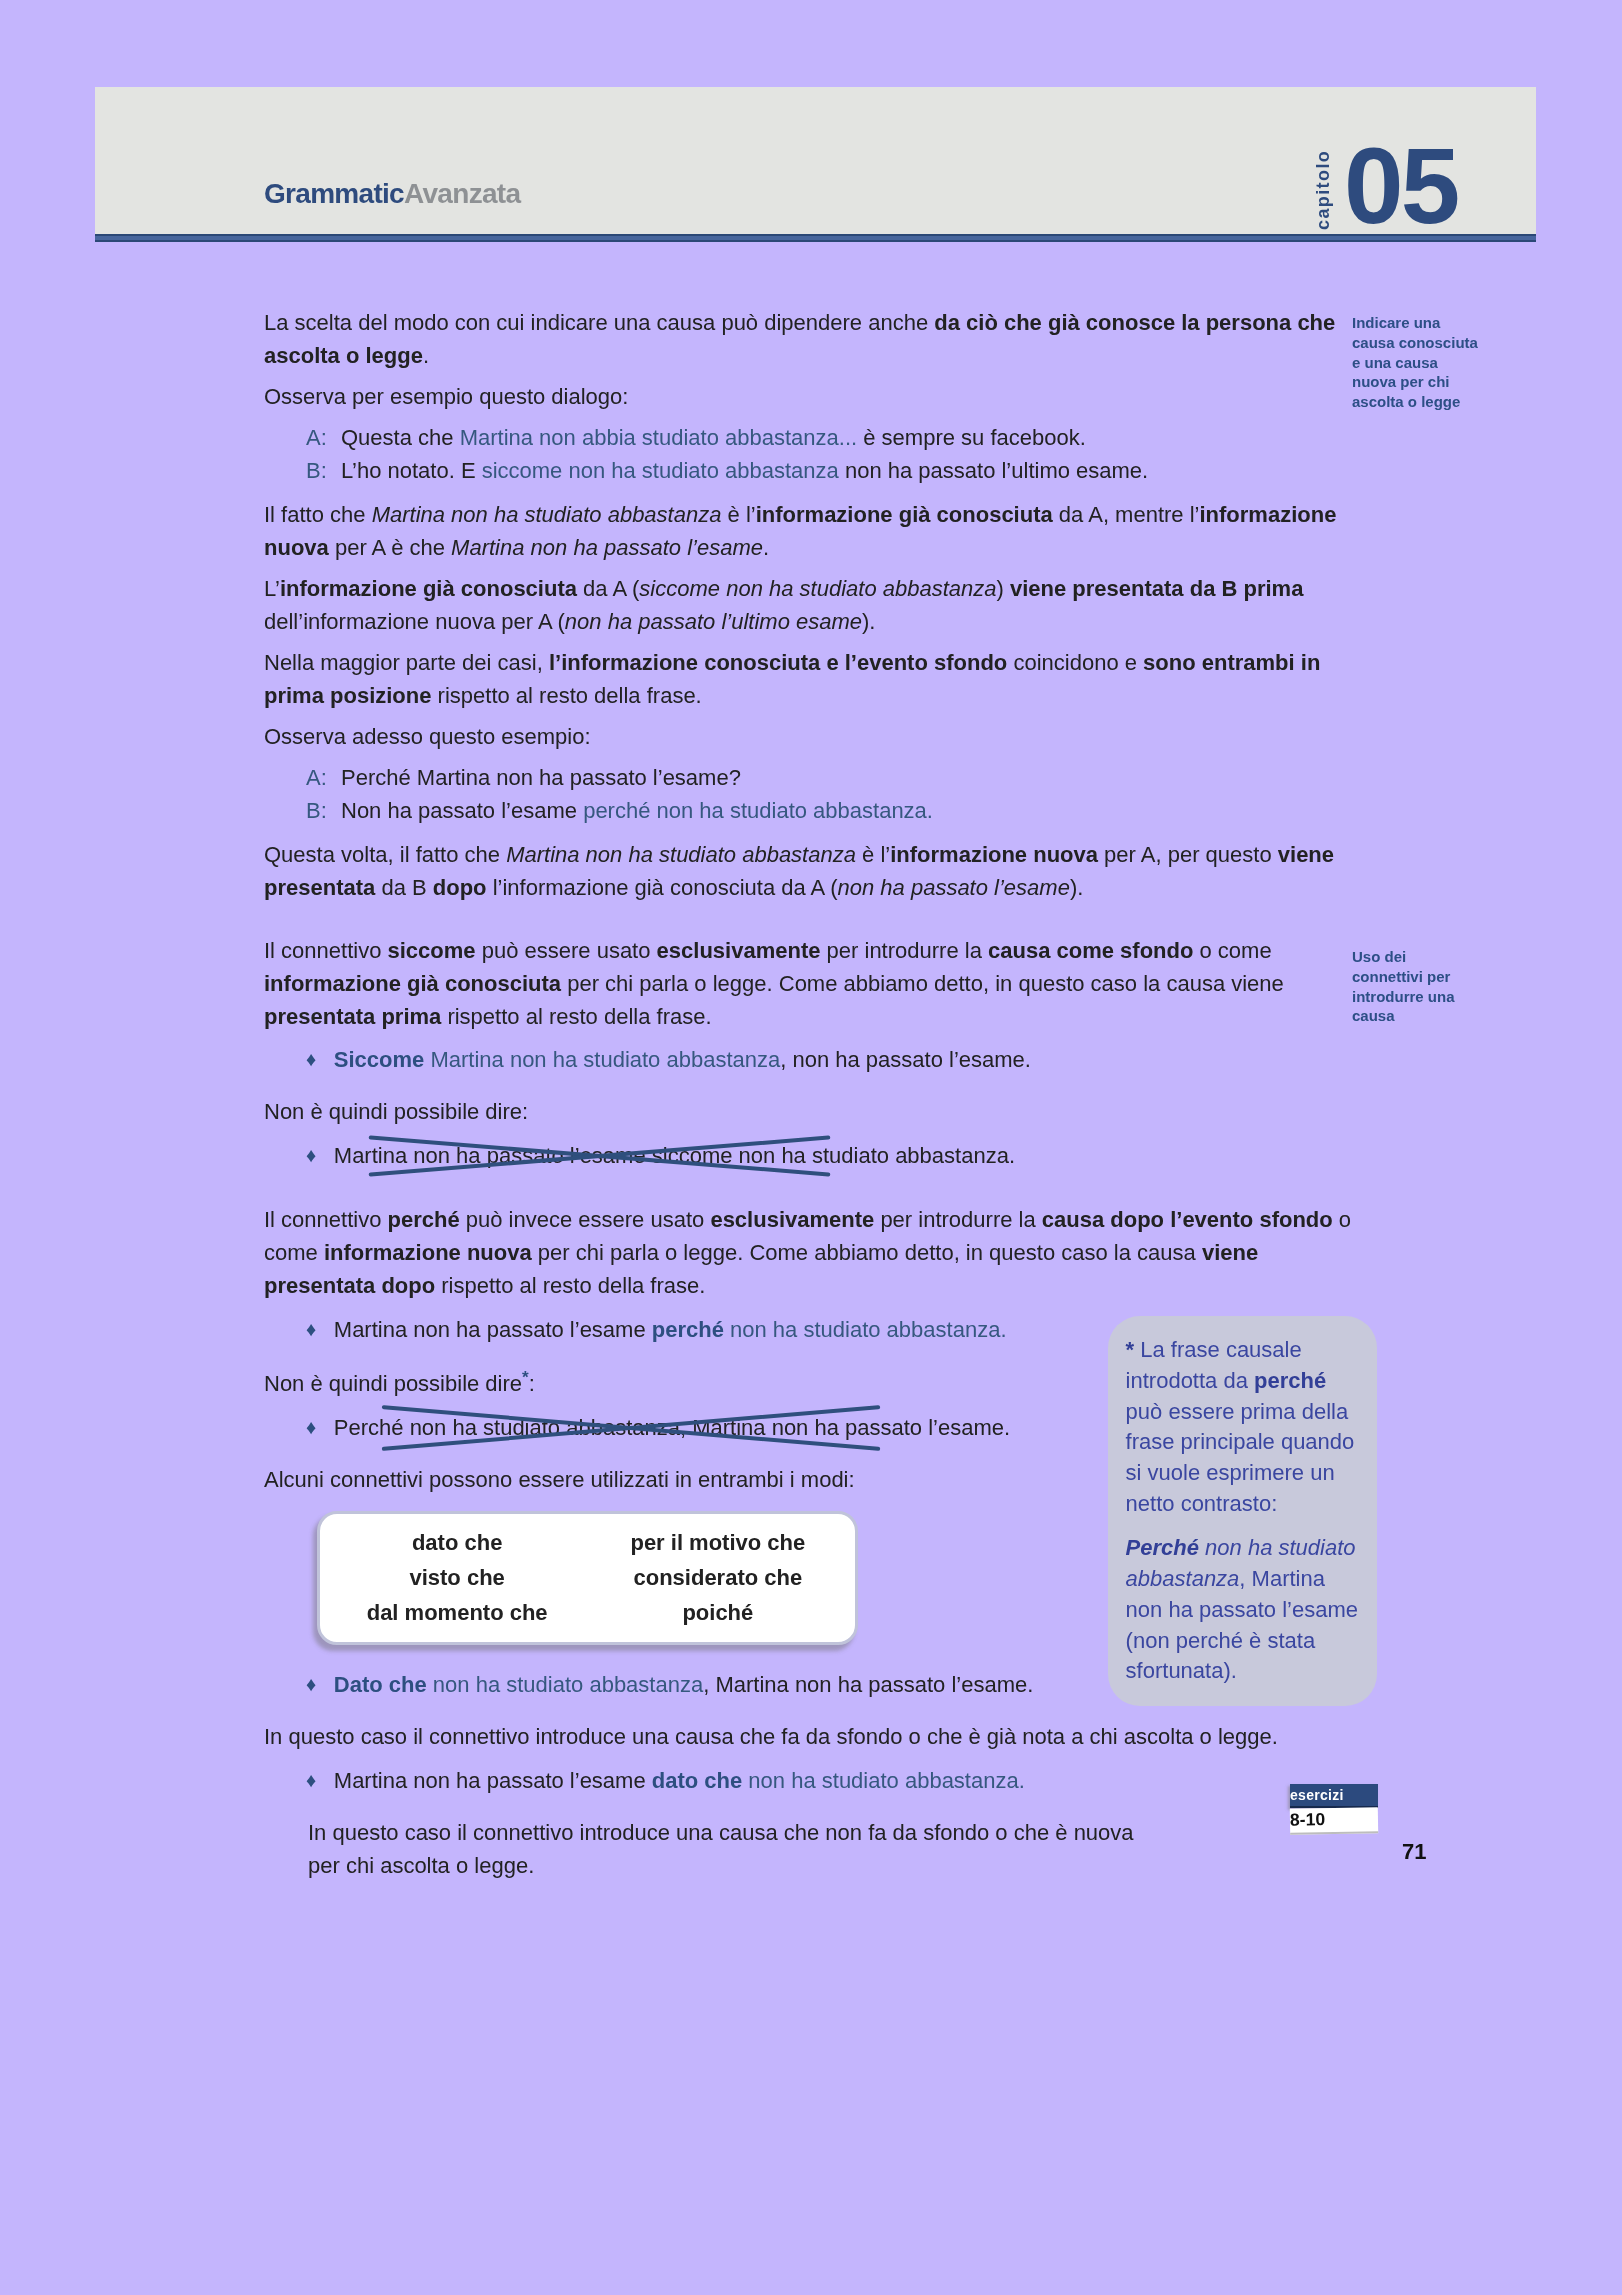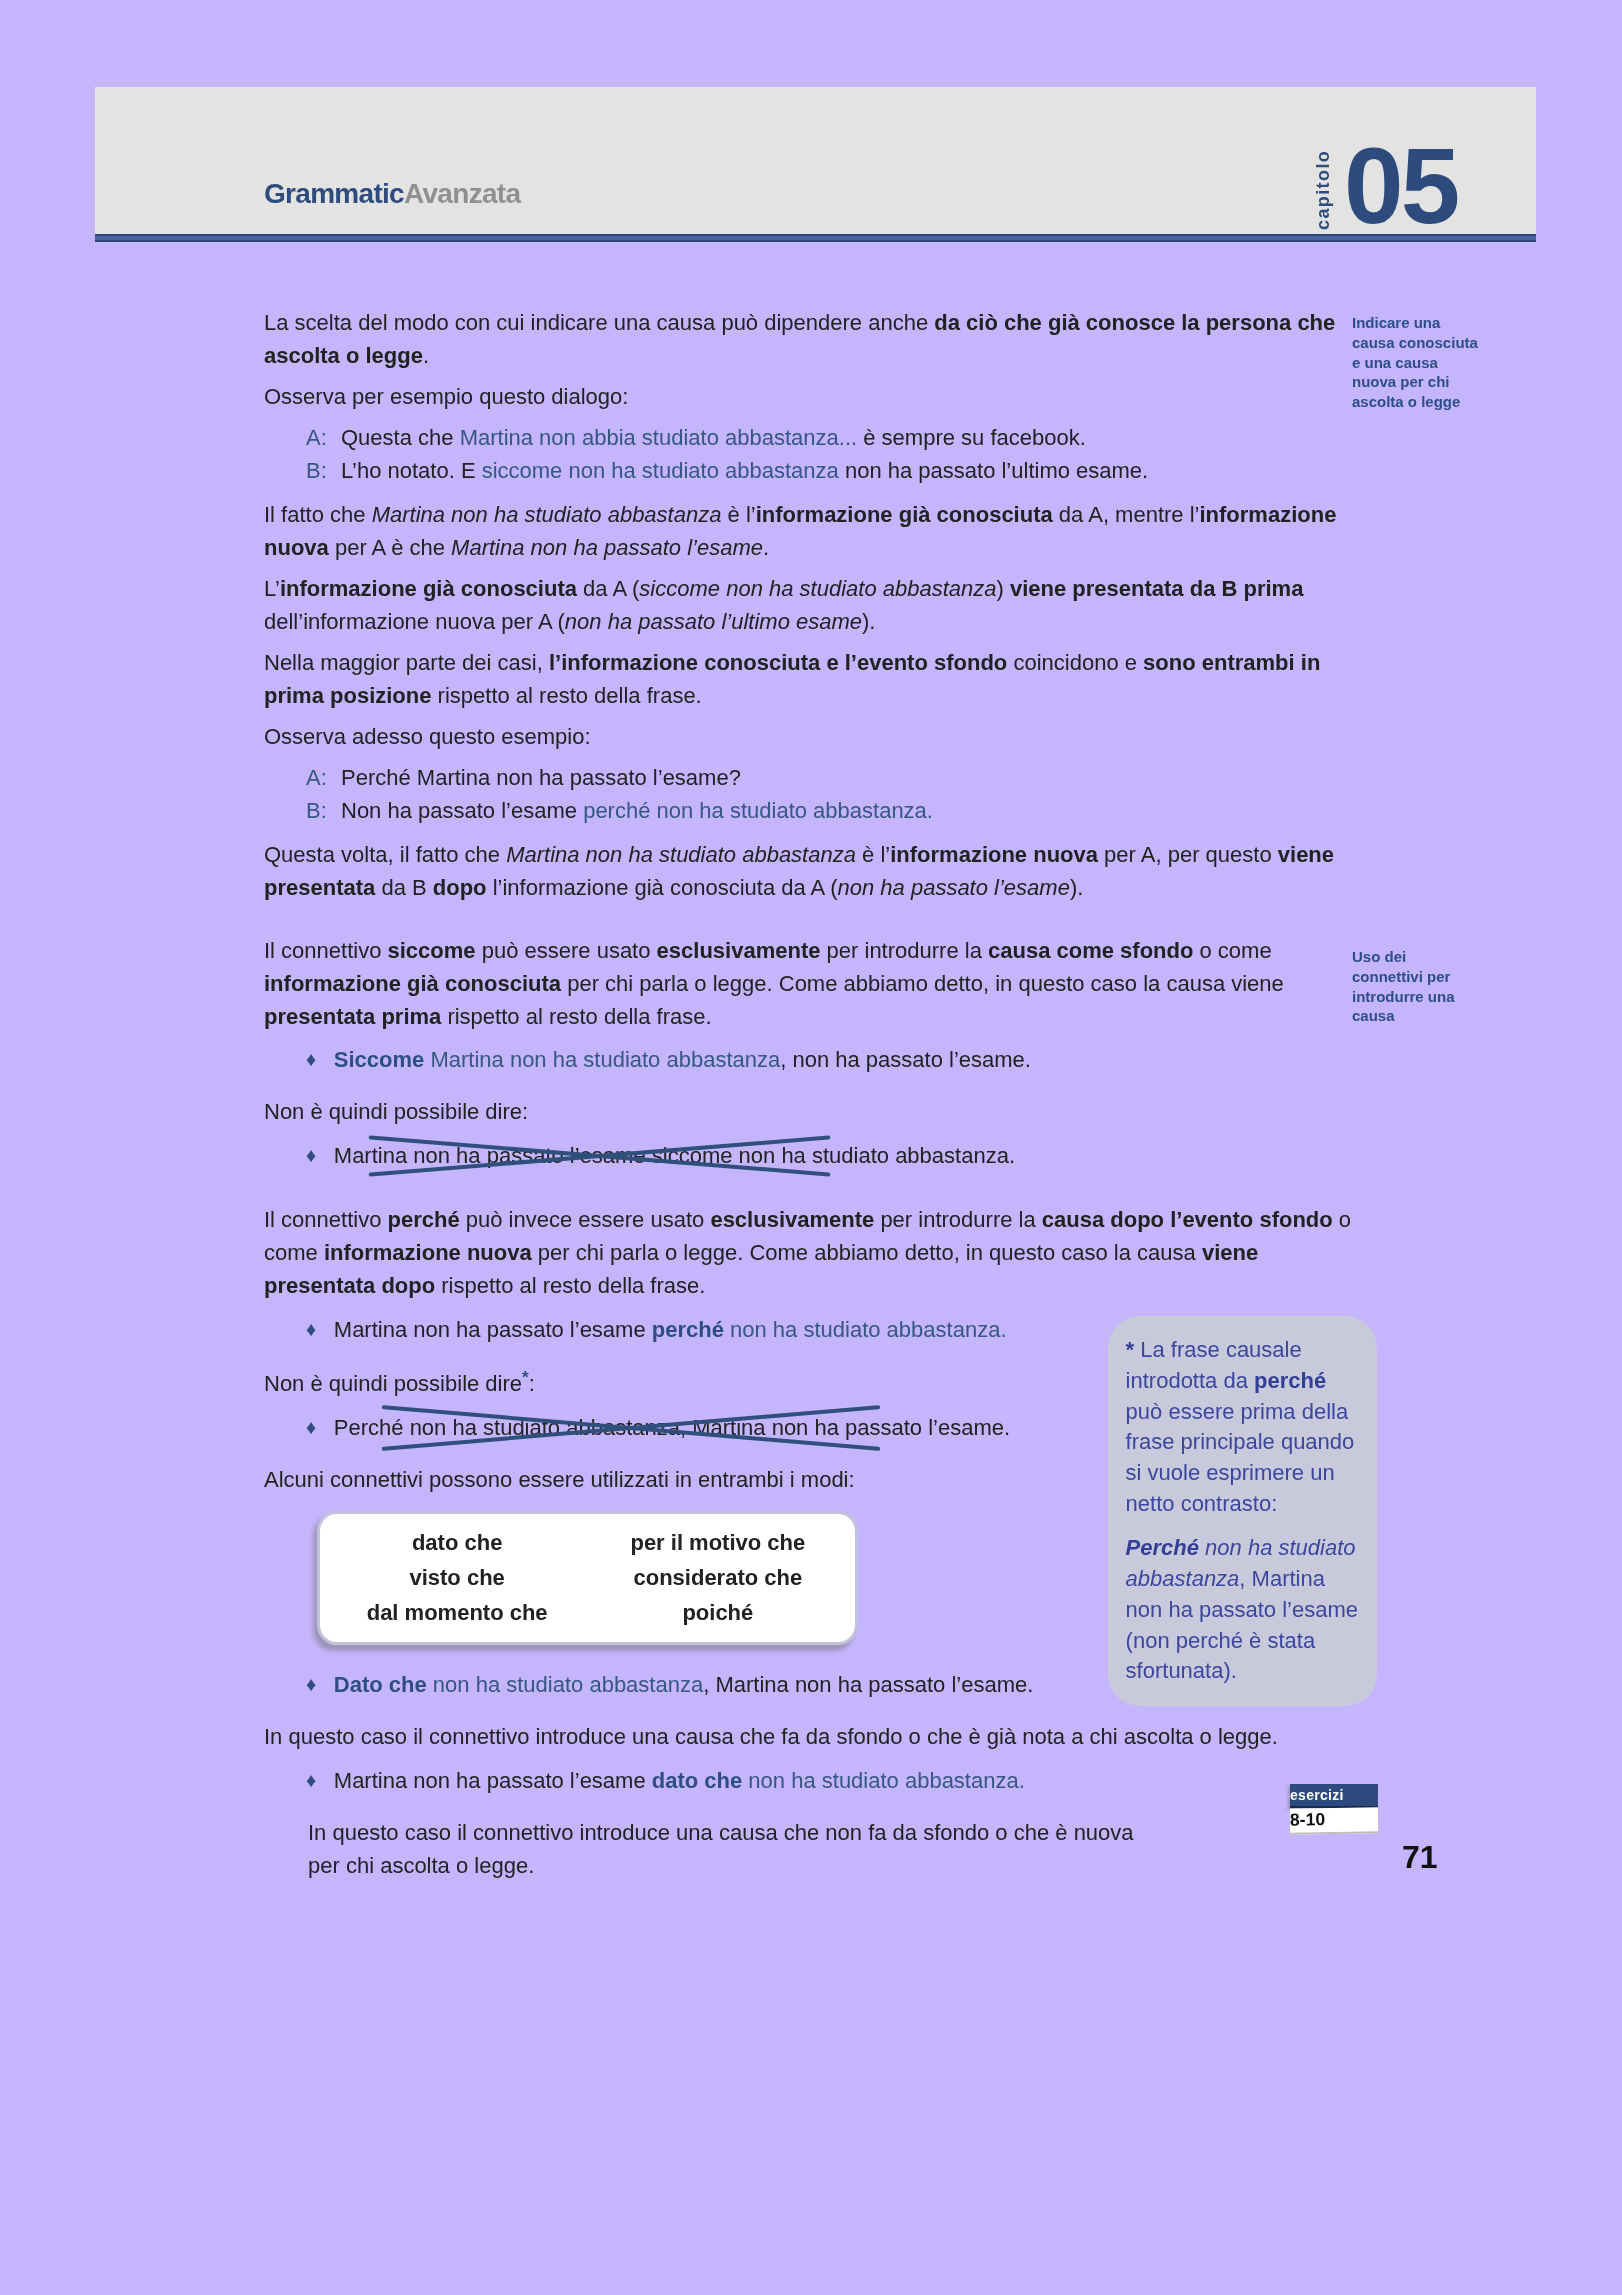--- a/index.html
+++ b/index.html
@@ -73,21 +73,21 @@
   .esercizi{position:absolute;left:1290px;top:1784px;width:88px;text-align:left;}
   .esercizi-bar{
     background:#2c4a7e;border-bottom:2px solid #16294d;color:#ffffff;
     font-size:14px;font-weight:700;padding:2.7px 0 3.4px 0;letter-spacing:0.3px;
     box-shadow:-2px 2px 2.7px rgba(120,120,120,0.5);
   }
   .esercizi-num{
     background:#ffffff;color:#111;font-size:17.6px;font-weight:700;padding:1.4px 0 2px 0;
     border-bottom:2.7px solid #bdbdbd;transform:rotate(-1deg);
   }
-  .pagenum{position:absolute;left:1402px;top:1839px;font-size:32px;font-weight:700;color:#111;}
+  .pagenum{position:absolute;left:1402px;top:1839px;font-size:22px;font-weight:700;color:#111;}
 </style>
 </head>
 <body>
 
 <div class="page">
 
   <div class="band">
     <div class="brand">
       <span class="brand-bold">Grammatic</span><span class="brand-light">Avanzata</span>
     </div>

